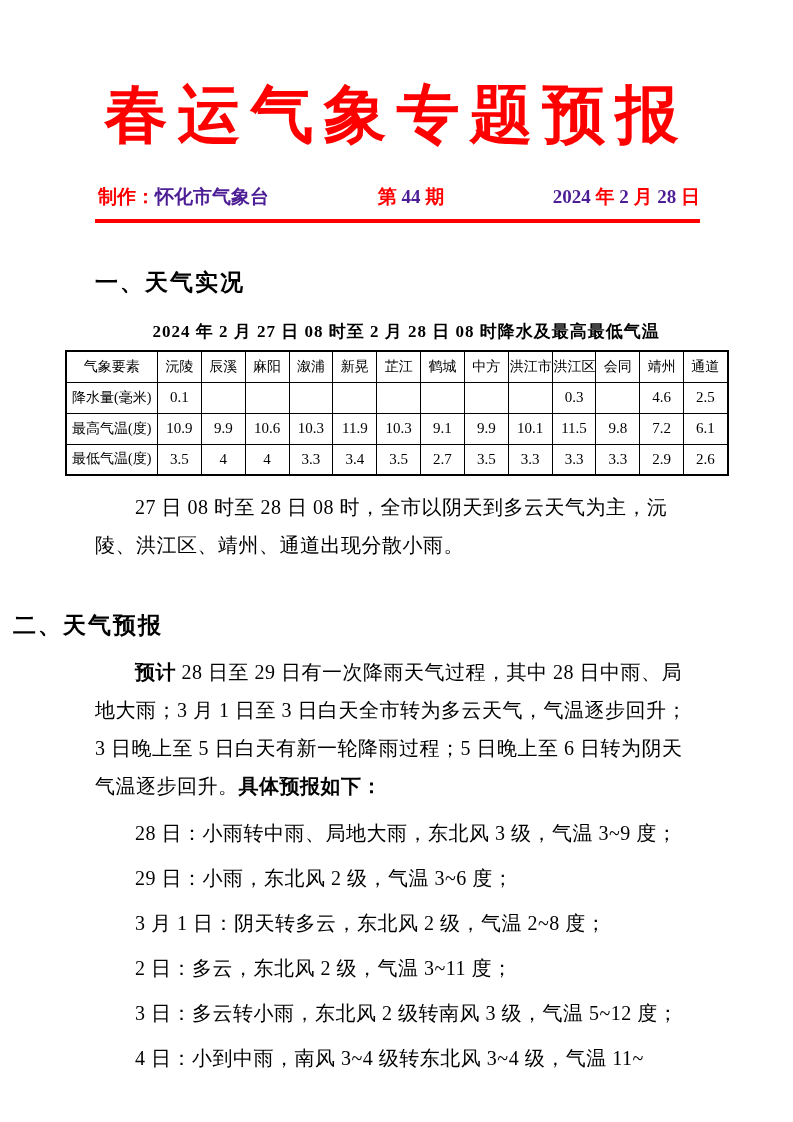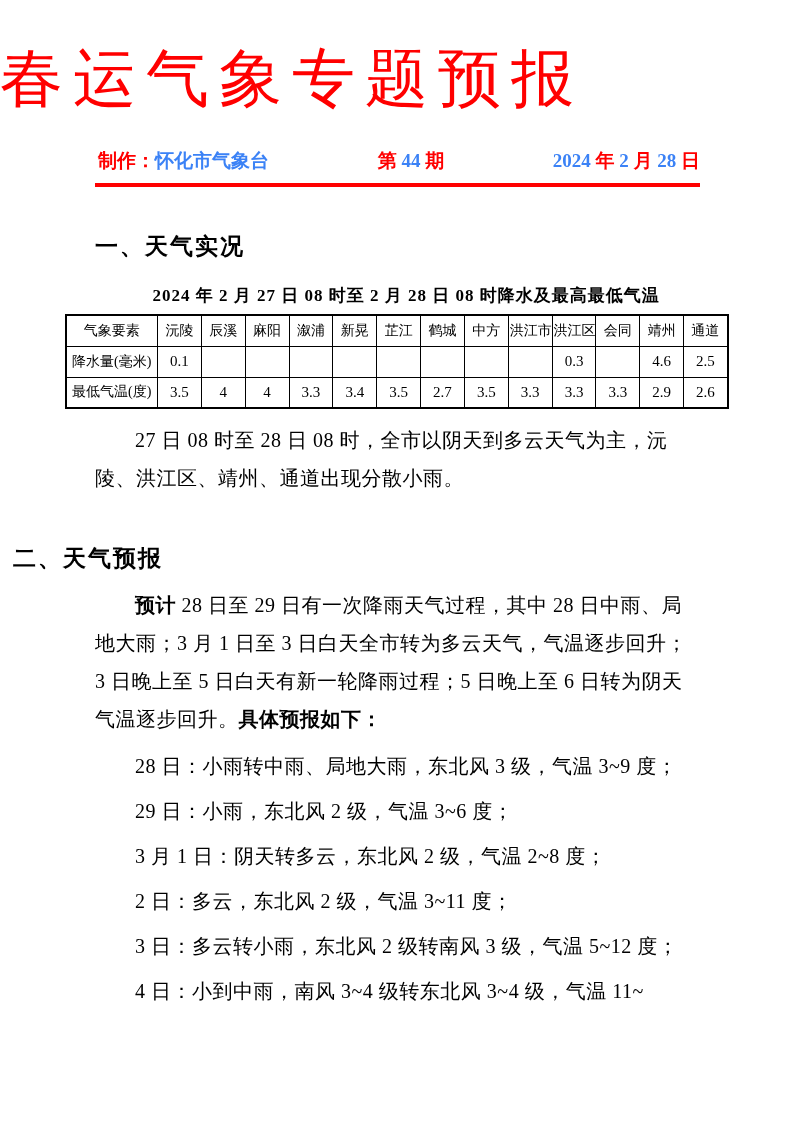--- a/index.html
+++ b/index.html
@@ -3,38 +3,38 @@
 <meta charset="utf-8">
 <style>
   * { margin: 0; padding: 0; box-sizing: border-box; }
   html, body { width: 793px; height: 1122px; background: #ffffff; overflow: hidden; }
   body { font-family: "Liberation Serif", serif; color: #000000; }
 
   .page { width: 793px; height: 1122px; background: #ffffff; position: relative; }
 
   
   .doc-title {
-    margin-top: 36px;
-    text-align: left;
+    margin-top: 72px;
+    text-align: center;
     color: #ff0000;
     font-size: 63px;
-    font-weight: normal;
+    font-weight: bold;
     letter-spacing: 10px;
     font-family: "Liberation Serif", serif;
   }
   .masthead {
     display: flex;
     justify-content: space-between;
     align-items: baseline;
     margin: 26px 93px 0 98px;
     font-size: 19px;
     font-weight: bold;
   }
   .red { color: #ff0000; }
-  .blk { color: #3b82f6; }
+  .blk { color: #4c1d95; }
   .red-rule {
     margin: 9px 93px 0 95px;
     height: 4px;
     background: #ff0000;
   }
 
   
   .section-heading {
     margin: 44px 0 0 95px;
     font-size: 23px;
@@ -151,20 +151,36 @@
       <td class="num"></td>
       <td class="num"></td>
       <td class="num"></td>
       <td class="num"></td>
       <td class="num">0.3</td>
       <td class="num"></td>
       <td class="num">4.6</td>
       <td class="num">2.5</td>
     </tr>
     <tr>
+      <td class="c-label">最高气温(度)</td>
+      <td class="num">10.9</td>
+      <td class="num">9.9</td>
+      <td class="num">10.6</td>
+      <td class="num">10.3</td>
+      <td class="num">11.9</td>
+      <td class="num">10.3</td>
+      <td class="num">9.1</td>
+      <td class="num">9.9</td>
+      <td class="num">10.1</td>
+      <td class="num">11.5</td>
+      <td class="num">9.8</td>
+      <td class="num">7.2</td>
+      <td class="num">6.1</td>
+    </tr>
+    <tr>
       <td class="c-label">最低气温(度)</td>
       <td class="num">3.5</td>
       <td class="num">4</td>
       <td class="num">4</td>
       <td class="num">3.3</td>
       <td class="num">3.4</td>
       <td class="num">3.5</td>
       <td class="num">2.7</td>
       <td class="num">3.5</td>
       <td class="num">3.3</td>

